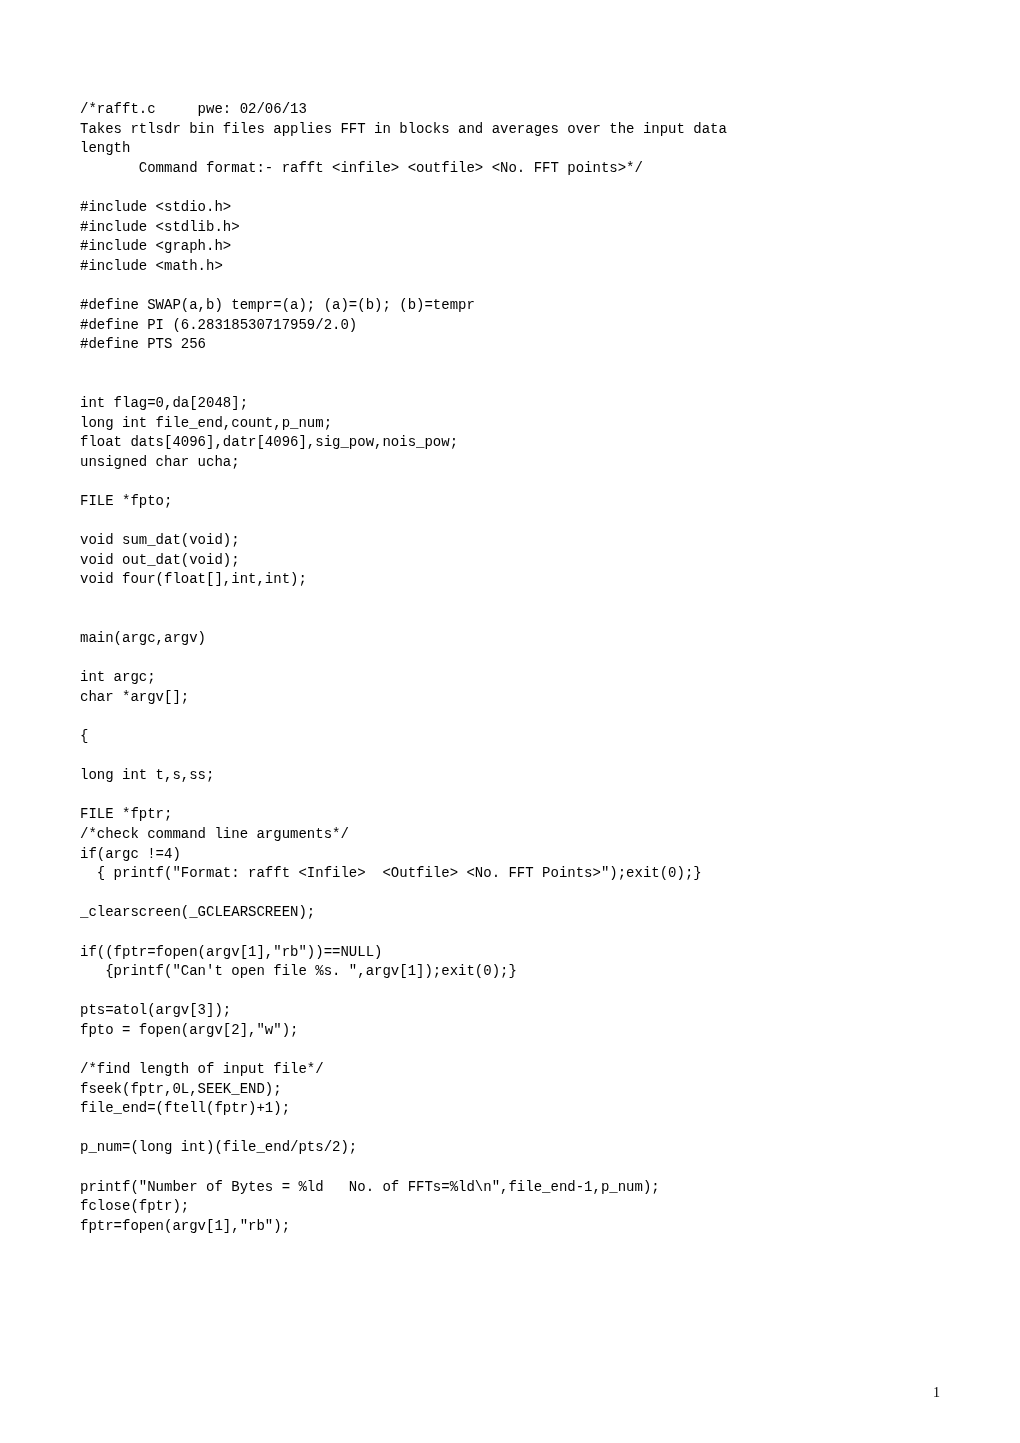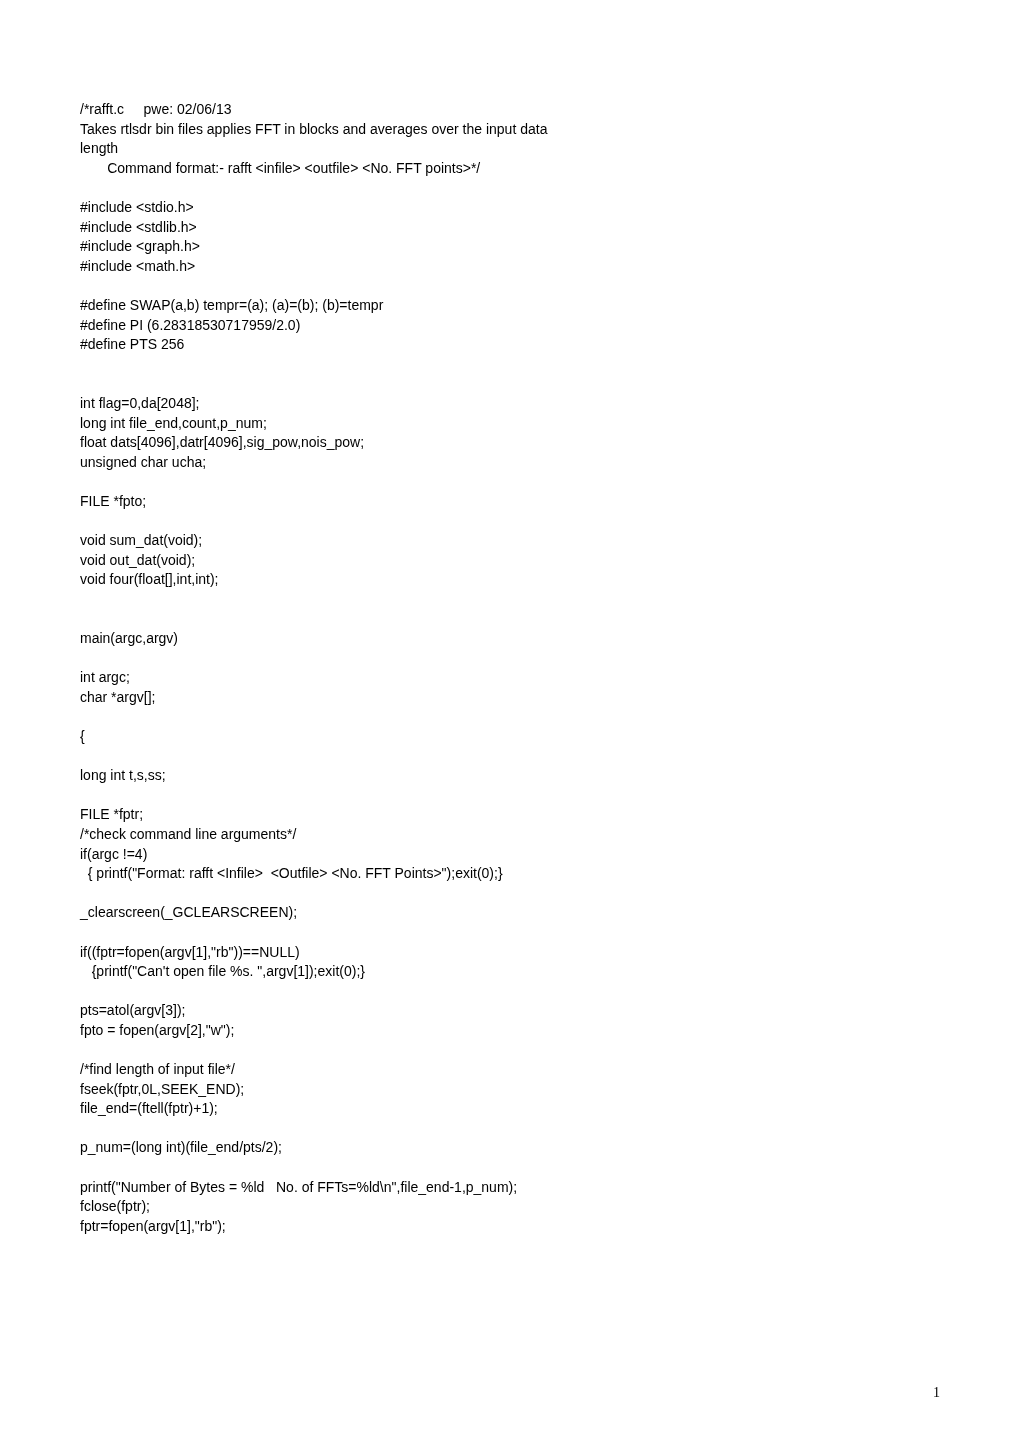--- a/index.html
+++ b/index.html
@@ -13,21 +13,21 @@
     }
     .page {
       width: 1020px;
       min-height: 1443px;
       padding: 100px 80px 40px 80px;
       box-sizing: border-box;
       position: relative;
     }
     .code-block {
       white-space: pre;
-      font-family: Liberation Sans, sans-serif;
+      font-family: Liberation Mono, monospace;
     }
     .page-number {
       position: absolute;
       bottom: 40px;
       right: 80px;
       font-family: "Times New Roman", Times, serif;
       font-size: 14px;
     }
   </style>
 </head>

